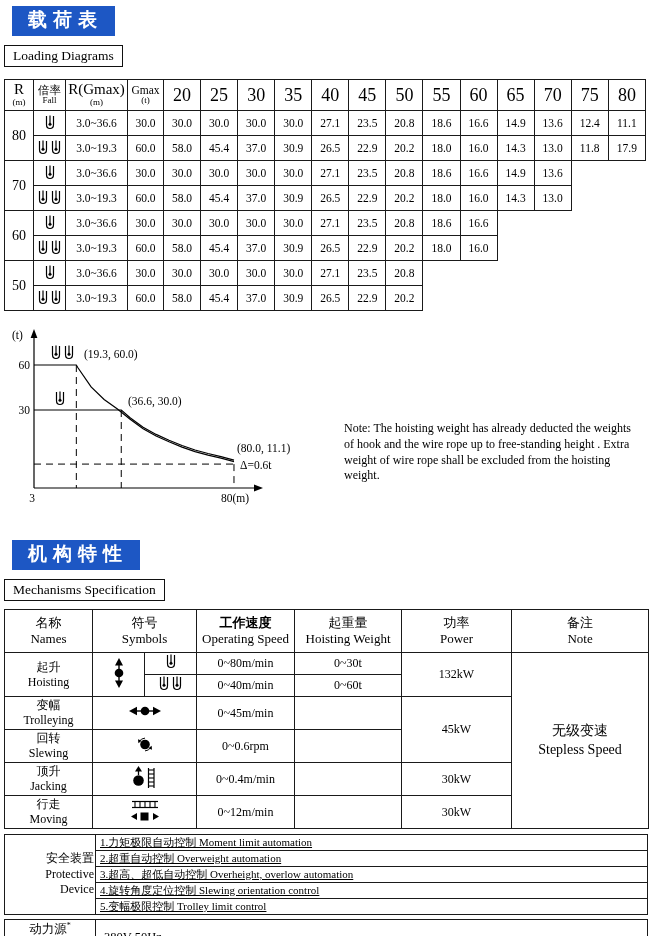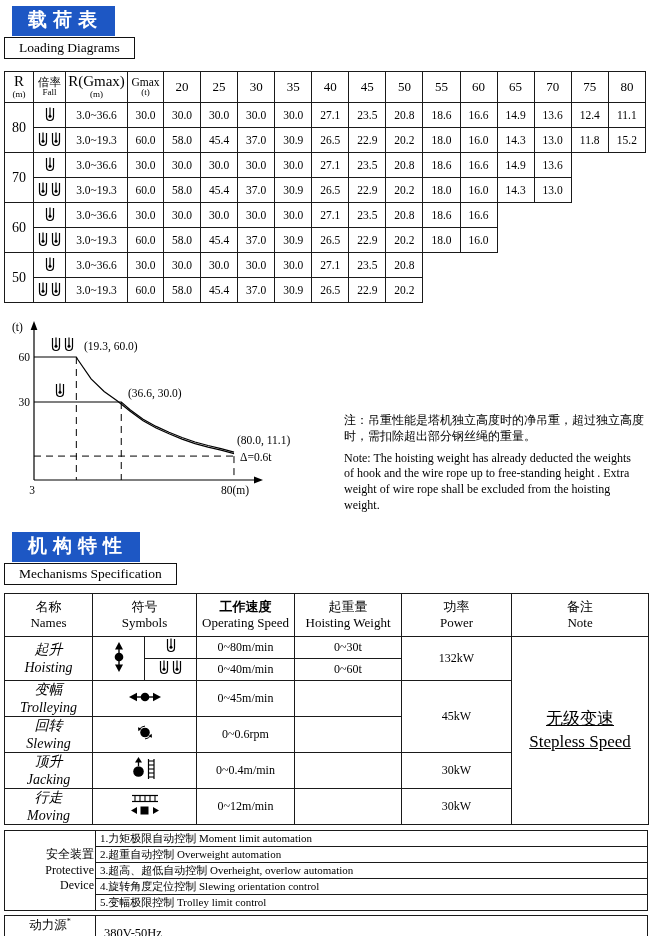--- a/index.html
+++ b/index.html
@@ -10,53 +10,53 @@
   }
   
   .hdrblock{margin:6px 0 0 4px;}
   .hblue{
     display:inline-block;background:#1d57c4;color:#fff;
     font-size:19px;font-weight:bold;letter-spacing:6px;
     padding:1px 12px 3px 16px;margin-left:8px;text-align:right;
   }
   .hwhite{
     display:block;width:fit-content;border:1.5px solid #111;background:#fff;
-    font-size:13.5px;padding:2px 14px;margin-top:1px;
+    font-size:13.5px;padding:2px 8px;margin-top:9px;
   }
   
   table{border-collapse:collapse;table-layout:fixed;}
   td,th{border:1px solid #1a1a1a;text-align:center;vertical-align:middle;
         font-weight:normal;padding:0 1px;overflow:hidden;}
   
   .lt{width:642px;margin:12px 0 0 4px;font-size:11.5px;}
   .lt th{height:30px;line-height:1.05;}
   .lt td{height:24px;}
   .lt .bigh{font-size:15px;}
   .lt .small{font-size:9px;display:block;}
   .lt .rcol{font-size:14px;}
-  .lt .rad{font-size:13px;}
+  .lt .rad{font-size:18px;}
   
   .chartrow{display:flex;margin:14px 0 0 4px;}
   .chartbox{position:relative;width:340px;height:205px;}
   .chartbox .ov{position:absolute;}
   .notes{width:300px;padding-top:96px;font-size:12px;line-height:1.32;text-align:left;}
   .notes .zh{margin-bottom:6px;}
   svg text{font-family:"Liberation Serif",serif;font-size:11.5px;fill:#000;}
   
   .mt{width:644px;margin:8px 0 0 4px;font-size:12px;}
   .mt th{height:42px;font-size:13px;line-height:1.25;margin-left:16px;}
   .mt td{height:32px;}
   .mt tr.sub td{height:21px;}
-  .mt .mname{line-height:1.25;font-size:14px;font-style:italic;}
-  .mt .notecell{font-size:17px;line-height:1.35;text-decoration:underline;}
+  .mt .mname{line-height:1.25;font-size:12px;}
+  .mt .notecell{font-size:14px;line-height:1.35;}
   
   .st{width:644px;margin:5px 0 0 4px;font-size:11px;}
   .st td{height:15px;text-align:right;}
   .st .sleft{font-size:12px;line-height:1.3;}
-  .st .sitem{text-align:left;padding-left:4px;}
+  .st .sitem{text-align:left;padding-left:4px;text-decoration:underline;}
   .mains{width:644px;margin:4px 0 0 4px;font-size:12.5px;}
   .mains td{height:34px;}
   .mains .mval{text-align:left;padding-left:8px;}
   sup{font-size:8px;}
 </style>
 </head>
 <body>
 
 <div class="hdrblock">
   <div class="hblue">载荷表</div>
@@ -138,21 +138,21 @@
         <td>37.0</td>
         <td>30.9</td>
         <td>26.5</td>
         <td>22.9</td>
         <td>20.2</td>
         <td>18.0</td>
         <td>16.0</td>
         <td>14.3</td>
         <td>13.0</td>
         <td>11.8</td>
-        <td>15.2</td>
+        <td>17.9</td>
       </tr>
       <tr>
         <td rowspan="2" class="rcol">70</td>
         <td><svg width="12" height="15" viewBox="0 0 12 15">
             <g transform="translate(0,0)">
               <path d="M2.5 1 V9.5 Q2.5 13.5 6 13.5 Q9.5 13.5 9.5 9.5 V1" fill="none" stroke="#000" stroke-width="1.2"></path>
               <line x1="6" y1="0.5" x2="6" y2="8" stroke="#000" stroke-width="1.2"></line>
               <circle cx="6" cy="9.3" r="1.5" fill="#000"></circle>
             </g>
           </svg></td>
@@ -329,21 +329,20 @@
         </svg></span>
     <span class="ov" style="left:50px;top:66px" id="chart-icon-single"><svg width="12" height="15" viewBox="0 0 12 15">
           <g transform="translate(0,0)">
             <path d="M2.5 1 V9.5 Q2.5 13.5 6 13.5 Q9.5 13.5 9.5 9.5 V1" fill="none" stroke="#000" stroke-width="1.2"></path>
             <line x1="6" y1="0.5" x2="6" y2="8" stroke="#000" stroke-width="1.2"></line>
             <circle cx="6" cy="9.3" r="1.5" fill="#000"></circle>
           </g>
         </svg></span>
   </div>
   <div class="notes">
-    <div class="zh">注：吊重性能是塔机独立高度时的净吊重，超过独立高度时，需扣除超出部分钢丝绳的重量。</div>
     <div class="en">Note: The hoisting weight has already deducted the weights of hook and the wire rope up to free-standing height . Extra weight of wire rope shall be excluded from the hoisting weight.</div>
   </div>
 </div>
 
 <div class="hdrblock" style="margin-top:10px">
   <div class="hblue">机构特性</div>
   <div class="hwhite">Mechanisms Specification</div>
 </div>
 
 <table class="mt">

